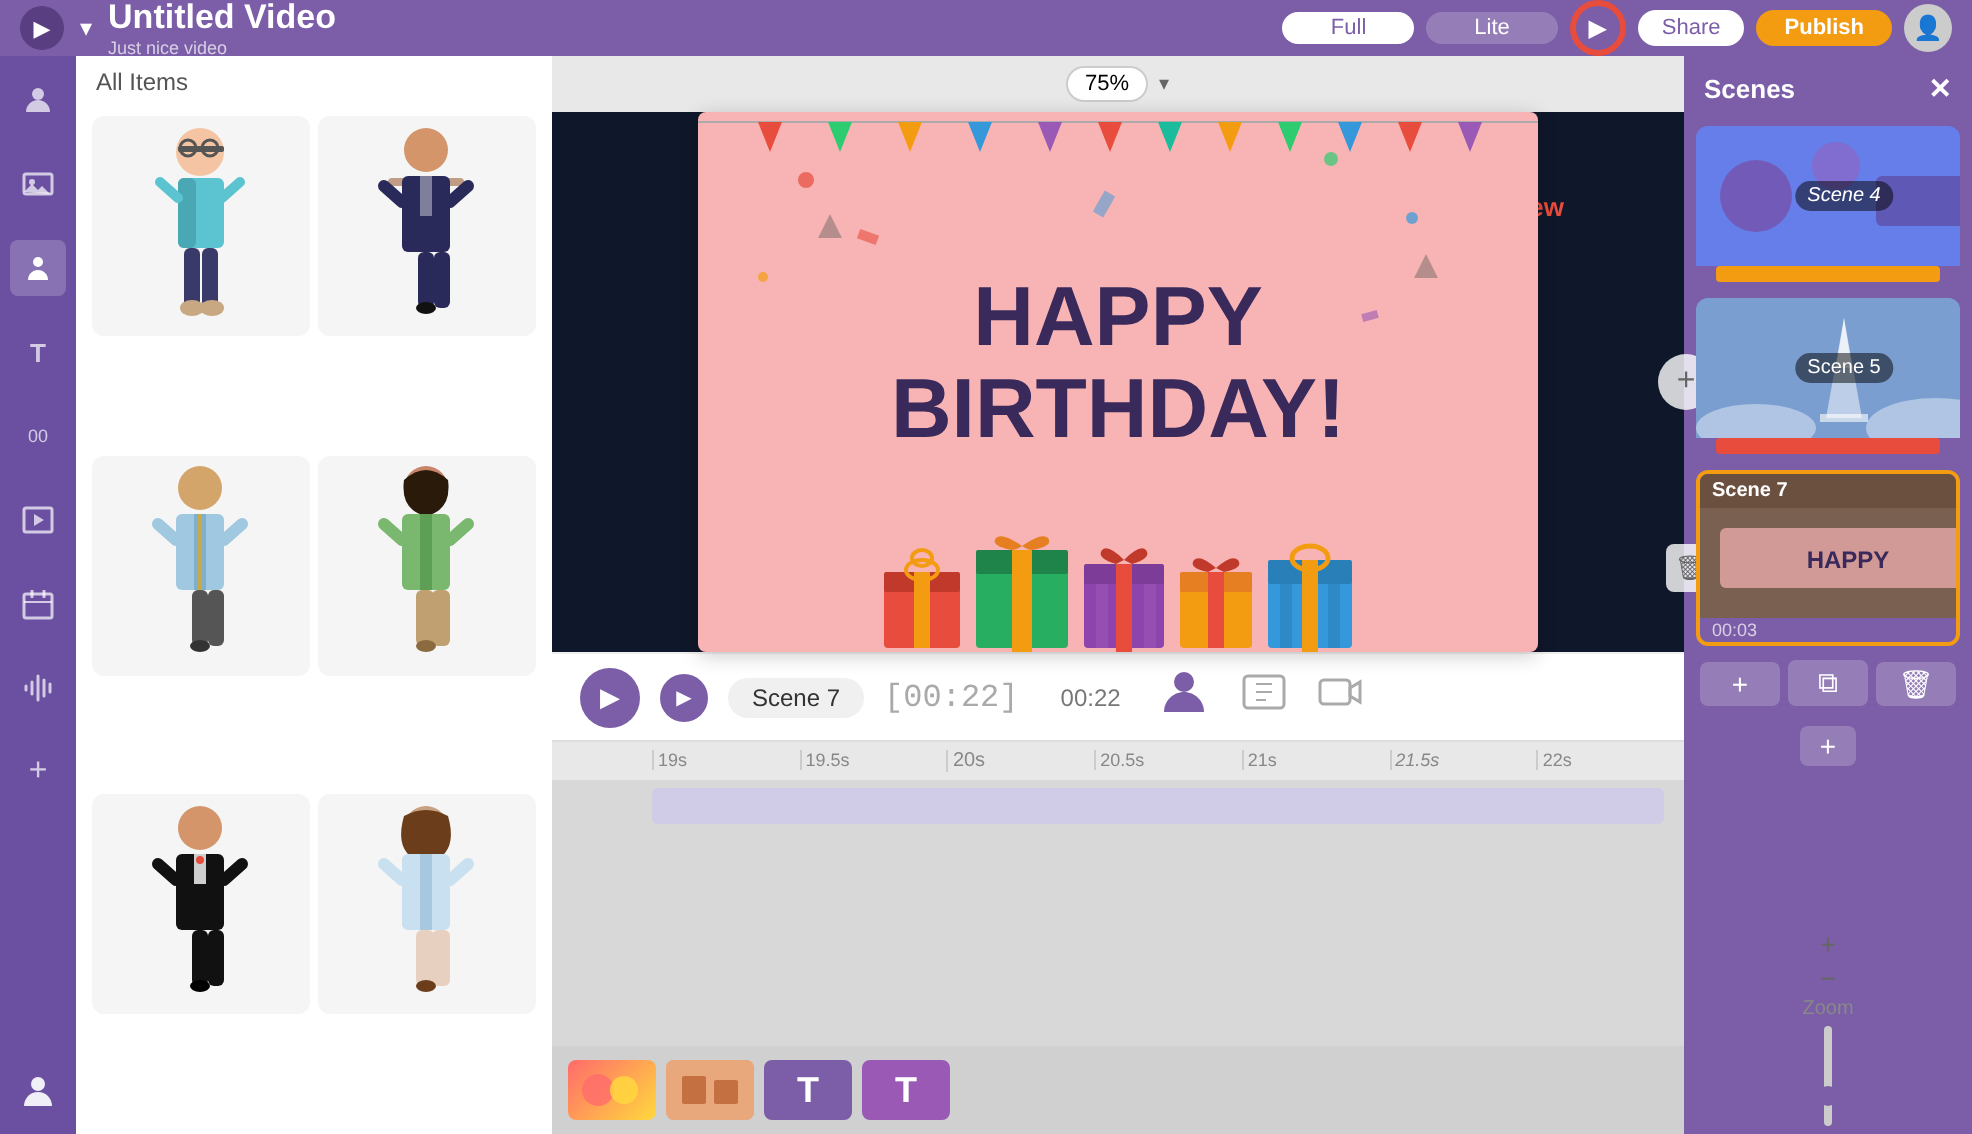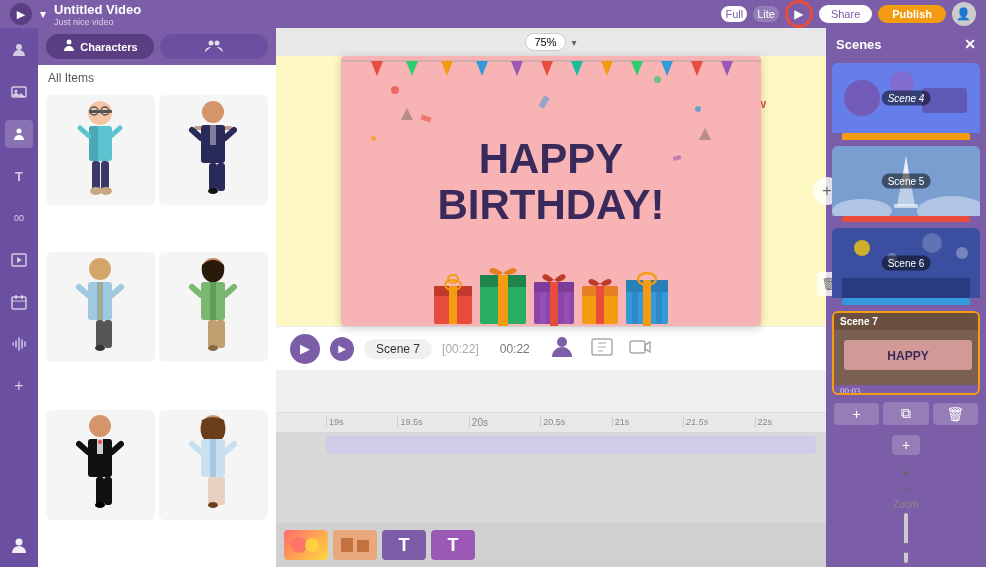--- a/index.html
+++ b/index.html
@@ -11,23 +11,23 @@
       background: #7b5ea7;
       display: flex;
       align-items: center;
       justify-content: space-between;
       padding: 0 10px;
       position: relative;
     }
     .topbar-left { display: flex; align-items: center; gap: 8px; }
     .topbar-right { display: flex; align-items: center; gap: 6px; }
     .app-logo { width: 22px; height: 22px; background: #5a3e82; border-radius: 50%; display: flex; align-items: center; justify-content: center; color: white; font-size: 11px; }
-    .title-text { color: white; font-size: 13px; font-weight: bold; }
+    .title-text { color: white; font-size: 17px; font-weight: bold; }
     .subtitle-text { color: rgba(255,255,255,0.7); font-size: 9px; }
-    .toggle-btn { background: rgba(255,255,255,0.2); border: none; color: white; padding: 2px 4px; border-radius: 10px; font-size: 11px; cursor: pointer; }
+    .toggle-btn { background: rgba(255,255,255,0.2); border: none; color: white; padding: 2px 24px; border-radius: 10px; font-size: 11px; cursor: pointer; }
     .toggle-btn.active { background: white; color: #7b5ea7; }
     .preview-btn { background: #7b5ea7; border: 3px solid #e74c3c; color: white; width: 28px; height: 28px; border-radius: 50%; display: flex; align-items: center; justify-content: center; cursor: pointer; font-size: 12px; }
     .share-btn { background: white; border: none; color: #7b5ea7; padding: 3px 12px; border-radius: 12px; font-size: 11px; cursor: pointer; }
     .publish-btn { background: #f39c12; border: none; color: white; padding: 3px 14px; border-radius: 12px; font-size: 11px; font-weight: bold; cursor: pointer; }
     .avatar-top { width: 24px; height: 24px; background: #ccc; border-radius: 50%; overflow: hidden; display: flex; align-items: center; justify-content: center; font-size: 12px; }
 
     
     #main { display: flex; height: 539px; }
 
     
@@ -92,21 +92,21 @@
       justify-content: center;
       cursor: pointer;
       overflow: hidden;
     }
 
     
     #canvas-area {
       flex: 1;
       display: flex;
       flex-direction: column;
-      background: #fef9c3;
+      background: #0f172a;
       position: relative;
     }
     .canvas-toolbar {
       height: 28px;
       background: #e8e8e8;
       display: flex;
       align-items: center;
       justify-content: center;
       gap: 6px;
     }
@@ -217,26 +217,26 @@
       color: white; font-size: 10px;
     }
     .scene-name-badge {
       background: #f0f0f0;
       border-radius: 14px;
       padding: 3px 12px;
       font-size: 12px;
       color: #333;
     }
     .time-display { font-size: 12px; color: #777; padding-left: 11px; }
-    .time-display-brackets { font-size: 12px; color: #aaa; }
+    .time-display-brackets { font-size: 16px; color: #aaa; font-family: Liberation Mono, monospace; }
     .ruler-mark { flex: 1; text-align: center; border-left: 1px solid #ccc; padding-left: 2px; height: 100%; display: flex; align-items: center; }
 
     
     #scenes-panel {
-      width: 160px;
+      width: 144px;
       background: #7b5ea7;
       display: flex;
       flex-direction: column;
       overflow-y: auto;
     }
     .scenes-header {
       display: flex;
       align-items: center;
       justify-content: space-between;
       padding: 8px 10px;
@@ -436,40 +436,20 @@
     <div class="sidebar-icon" style="color:rgba(255,255,255,0.7);font-size:16px;">+</div>
     <div class="sidebar-icon sidebar-icon-bottom" style="margin-top:auto;">
       <svg width="18" height="18" viewBox="0 0 18 18" fill="rgba(255,255,255,0.9)">
           <circle cx="9" cy="6" r="3.5"></circle>
           <path d="M2 17c0-3.9 3.1-7 7-7s7 3.1 7 7H2z"></path>
         </svg>
     </div>
   </div>
 
   <div id="char-panel">
-    <div class="char-tab-bar">
-      <button class="char-tab active">
-        <span class="char-tab-icon">
-          <svg width="14" height="14" viewBox="0 0 14 14" fill="white">
-              <circle cx="7" cy="4" r="2.5"></circle>
-              <path d="M2 13c0-2.8 2.2-5 5-5s5 2.2 5 5H2z"></path>
-            </svg>
-        </span>
-        <span class="char-label">Characters</span>
-      </button>
-      <button class="char-tab">
-        <span>
-          <svg width="18" height="14" viewBox="0 0 18 14" fill="rgba(255,255,255,0.8)">
-              <circle cx="6" cy="4" r="2.5"></circle>
-              <circle cx="12" cy="4" r="2.5"></circle>
-              <path d="M0 13c0-2.8 2.2-5 6-5M18 13c0-2.8-2.2-5-6-5"></path>
-            </svg>
-        </span>
-      </button>
-    </div>
     <div class="all-items-label">All Items</div>
     <div class="char-grid">
 
       <div class="char-item">
         <svg width="55" height="105" viewBox="0 0 55 105">
           <circle cx="27" cy="15" r="12" fill="#f5c5a3"></circle>
           <rect x="16" y="12" width="23" height="3" rx="1" fill="#555"></rect>
           <circle cx="21" cy="13" r="4" fill="none" stroke="#555" stroke-width="1.5"></circle>
           <circle cx="32" cy="13" r="4" fill="none" stroke="#555" stroke-width="1.5"></circle>
           <rect x="16" y="28" width="23" height="35" rx="3" fill="#5bc4d0"></rect>
@@ -681,21 +661,21 @@
         </div>
         <div style="margin-left:4px;">
           <svg width="24" height="24" viewBox="0 0 24 24" fill="none">
               <rect x="2" y="6" width="15" height="12" rx="2" stroke="#aaa" stroke-width="1.5"></rect>
               <path d="M17 10l5-3v10l-5-3V10z" stroke="#aaa" stroke-width="1.5"></path>
             </svg>
         </div>
       </div>
     </div>
 
-    <div style="background:#e8e8e8;border-top:1px solid #ddd;flex:0 0 20px;display:flex;align-items:center;padding-left:50px;overflow:hidden;margin-top:42px;">
+    <div style="background:#e8e8e8;border-top:1px solid #ddd;flex:0 0 20px;display:flex;align-items:center;padding-left:50px;overflow:hidden;">
       <div style="display:flex;width:100%;">
         <div class="ruler-mark">
             <span style="font-size:9px;color:#888;">19s</span>
           </div>
         <div class="ruler-mark">
             <span style="font-size:9px;color:#888;">19.5s</span>
           </div>
         <div class="ruler-mark">
             <span style="font-size:10px;color:#888;">20s</span>
           </div>
@@ -772,47 +752,33 @@
           <rect x="62" y="58" width="24" height="4" fill="rgba(255,255,255,0.6)"></rect>
 
           <ellipse cx="30" cy="65" rx="30" ry="12" fill="rgba(255,255,255,0.4)"></ellipse>
           <ellipse cx="120" cy="65" rx="35" ry="15" fill="rgba(255,255,255,0.4)"></ellipse>
         </svg>
         <div class="scene-label">Scene 5</div>
       </div>
       <div style="height:8px;background:#e74c3c;margin:0 10px 2px;border-radius:2px;"></div>
     </div>
 
-    <div class="scene-thumb">
-      <div class="scene-thumb-img scene6-bg">
-        <svg width="148" height="70" viewBox="0 0 148 70">
-          <rect width="148" height="70" fill="#3a4fa0"></rect>
-          <circle cx="30" cy="20" r="8" fill="#f1c40f" opacity="0.8"></circle>
-          <circle cx="60" cy="30" r="5" fill="rgba(255,255,255,0.3)"></circle>
-          <circle cx="100" cy="15" r="10" fill="rgba(255,255,255,0.2)"></circle>
-          <circle cx="130" cy="25" r="6" fill="rgba(255,255,255,0.3)"></circle>
-          <rect x="10" y="50" width="128" height="20" fill="#2a3a80"></rect>
-        </svg>
-        <div class="scene-label">Scene 6</div>
-      </div>
-      <div style="height:8px;background:#3498db;margin:0 10px 2px;border-radius:2px;"></div>
-    </div>
 
     <div class="scene-thumb" style="border:2px solid #f39c12;border-radius:6px;">
       <div style="background:#6b5040;padding:3px 6px;display:flex;justify-content:space-between;">
         <span style="color:white;font-size:10px;font-weight:bold;">Scene 7</span>
       </div>
       <div class="scene-thumb-img scene7-bg" style="height:55px;">
         <svg width="148" height="55" viewBox="0 0 148 55">
           <rect width="148" height="55" fill="#7a6050"></rect>
           <rect x="10" y="10" width="128" height="30" rx="3" fill="#f8b4b4" opacity="0.7"></rect>
           <text x="74" y="30" text-anchor="middle" font-size="12" font-weight="bold" fill="#3a2a5c">HAPPY</text>
         </svg>
       </div>
-      <div style="color:rgba(255,255,255,0.7);font-size:9px;padding:1px 6px;font-family:Liberation Serif, serif;">00:03</div>
+      <div style="color:rgba(255,255,255,0.7);font-size:9px;padding:1px 6px;">00:03</div>
     </div>
 
     <div class="scene-add-row">
       <button class="scene-action-btn">+</button>
       <button class="scene-action-btn">⧉</button>
       <button class="scene-action-btn">🗑</button>
     </div>
 
     <div class="scenes-footer-add">
       <button class="footer-add-btn">+</button>

